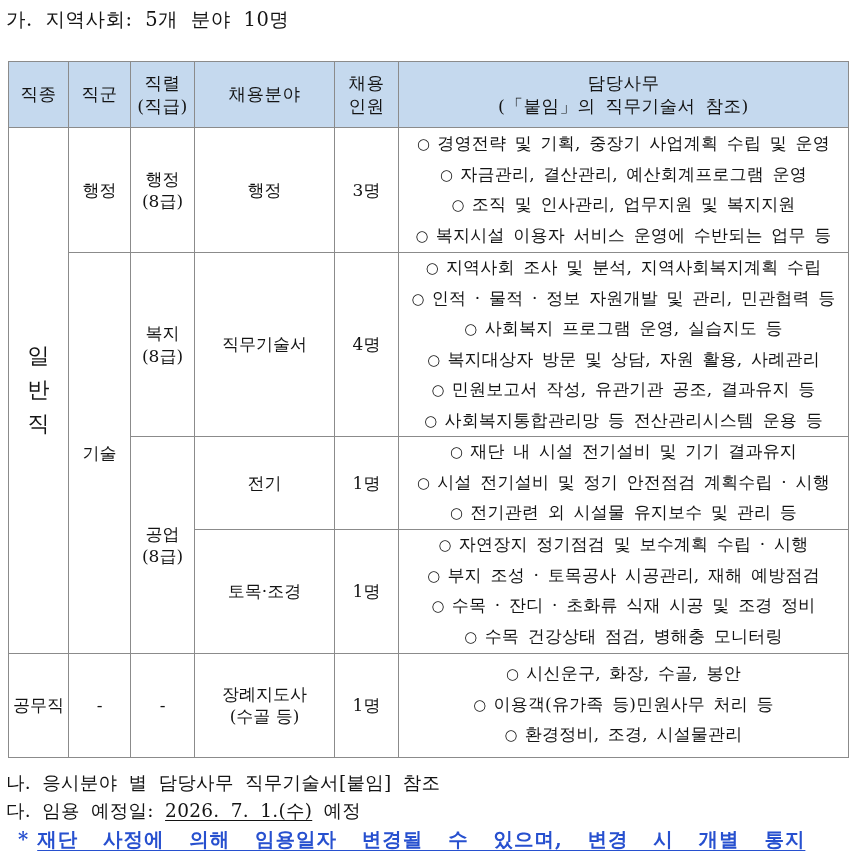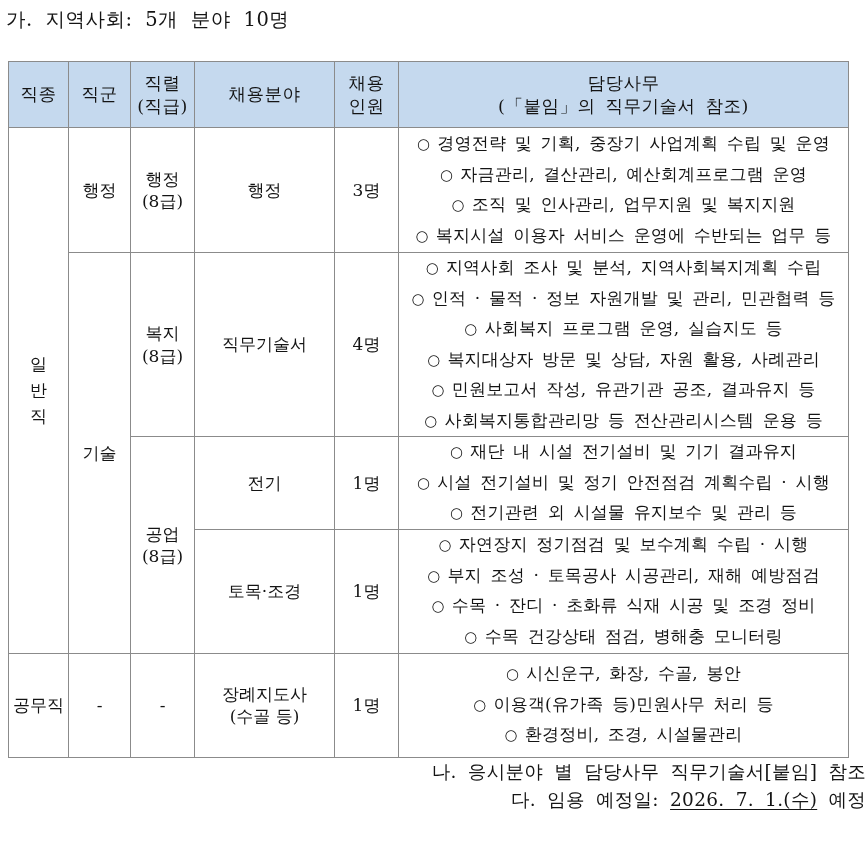--- a/index.html
+++ b/index.html
@@ -52,21 +52,21 @@
   tr.r1{height:125px;}
   tr.r2{height:179px;}
   tr.r3{height:92px;}
   tr.r4{height:124px;}
   tr.r5{height:104px;}
   .vtext{
     width:1.25em;
     margin:16px auto;
     word-break:break-all;
     line-height:1.55;
-    font-size:17px;
+    font-size:22px;
   }
   td.duties{
     text-align:left;
     padding:4px 2px 4px 9px;
     vertical-align:middle;
   }
   .duty{
     line-height:29.5px;
     font-size:17px;
     word-spacing:3px;
@@ -74,25 +74,25 @@
     white-space:nowrap;
     overflow:hidden;
   }
   .blt{
     display:inline-block;
     margin-right:7px;
     font-size:15px;
   }
   .two-line div{line-height:1.3;}
   .footer{
+    margin-top:11px;
     margin-left:2px;
     font-size:18.5px;
     word-spacing:5px;
     letter-spacing:0.3px;
-    text-align:right;
   }
   .footer .fline{line-height:28px;}
   .date{
     font-weight:400;
     text-decoration:underline;
     text-underline-offset:3px;
   }
   .note-line{
     padding-left:12px;
     color:var(--note-blue);
@@ -218,13 +218,14 @@
       <div class="duty"><span class="blt">○</span><span>이용객(유가족 등)민원사무 처리 등</span></div>
       <div class="duty"><span class="blt">○</span><span>환경정비, 조경, 시설물관리</span></div>
     </td>
   </tr>
 </tbody>
   </table>
 
 <div class="footer">
   <div class="fline">나. 응시분야 별 담당사무 직무기술서[붙임] 참조</div>
   <div class="fline"><span>다. 임용 예정일: </span><span class="date">2026. 7. 1.(수)</span><span> 예정</span></div>
+  <div class="note-line"><span class="note-marker">*</span><span class="note-text">재단 사정에 의해 임용일자 변경될 수 있으며, 변경 시 개별 통지</span></div>
 </div>
 
 </body></html>

